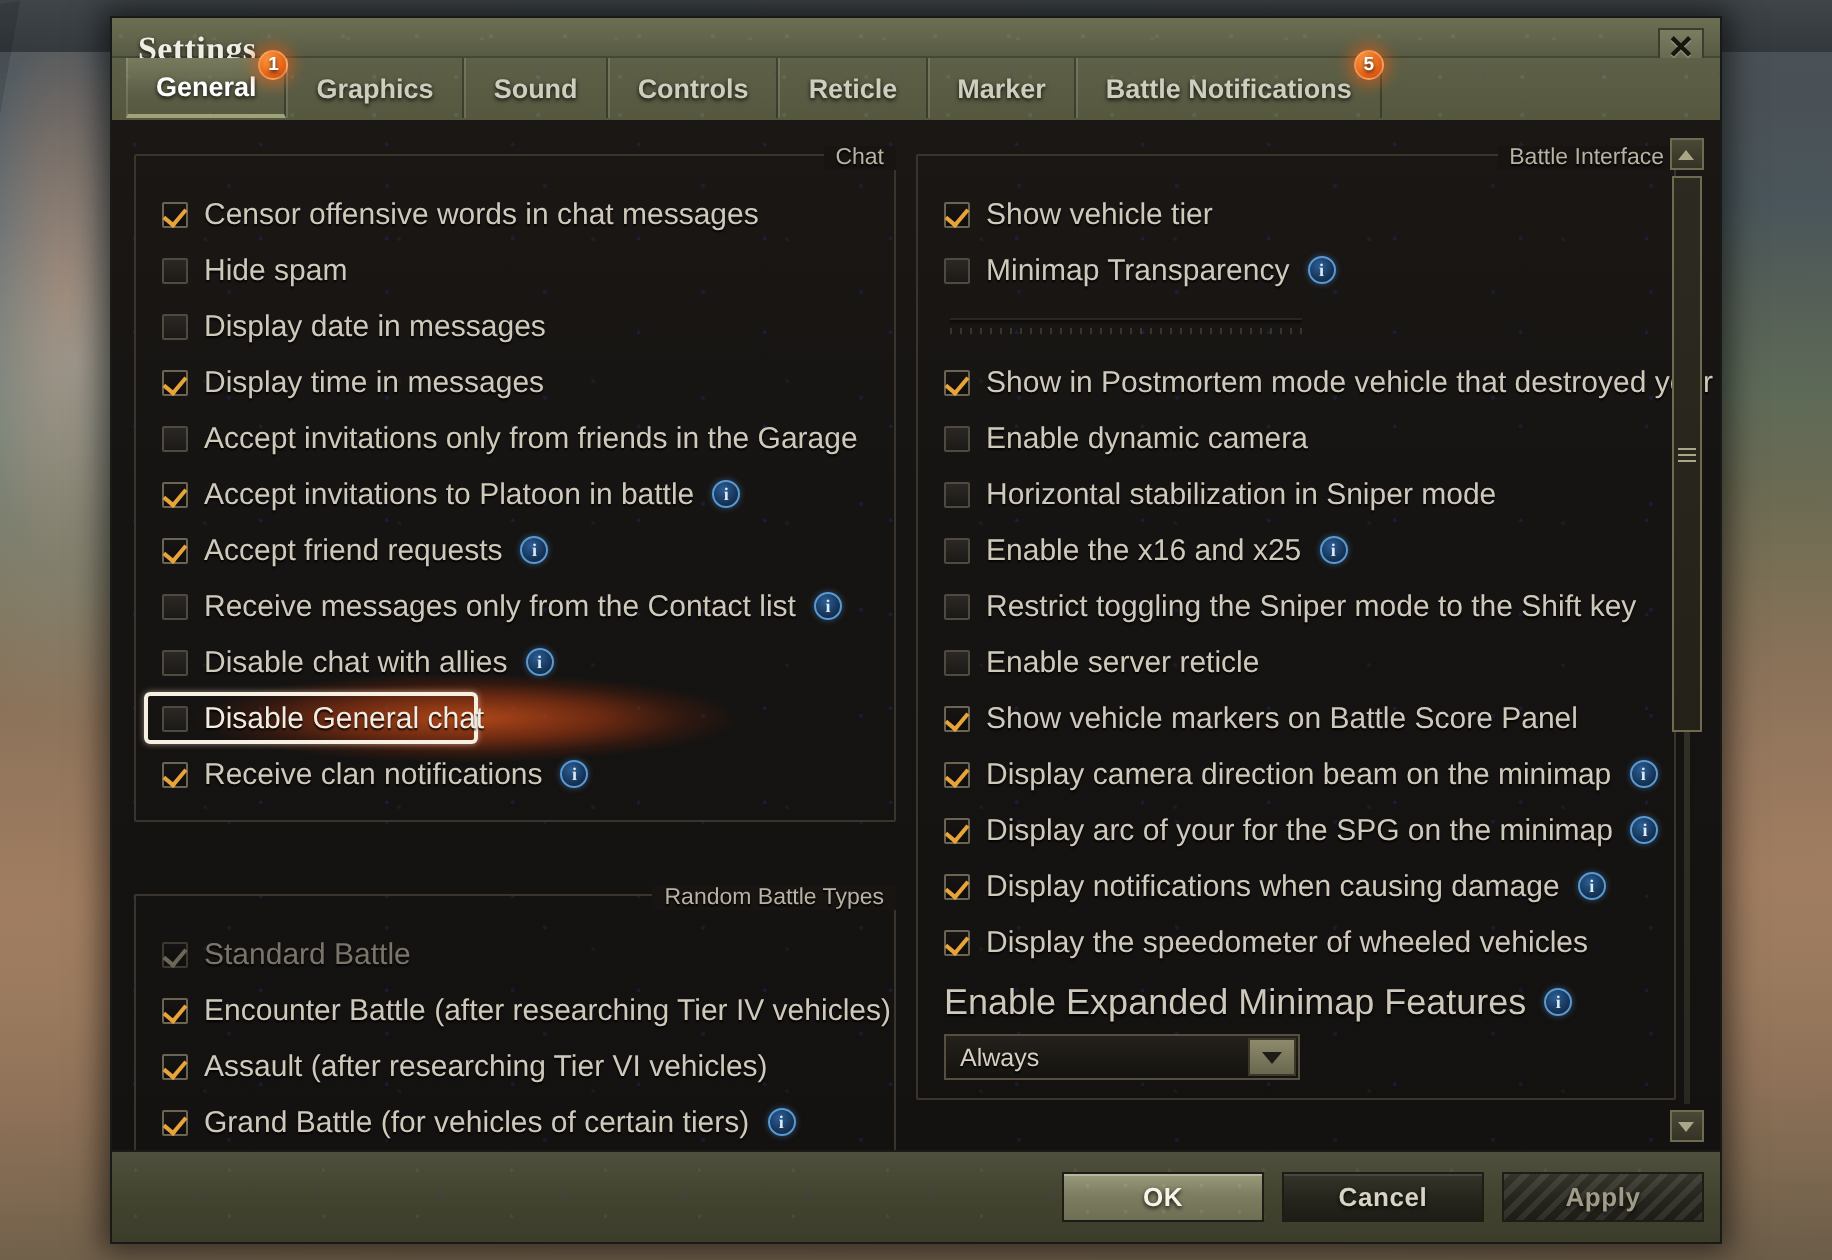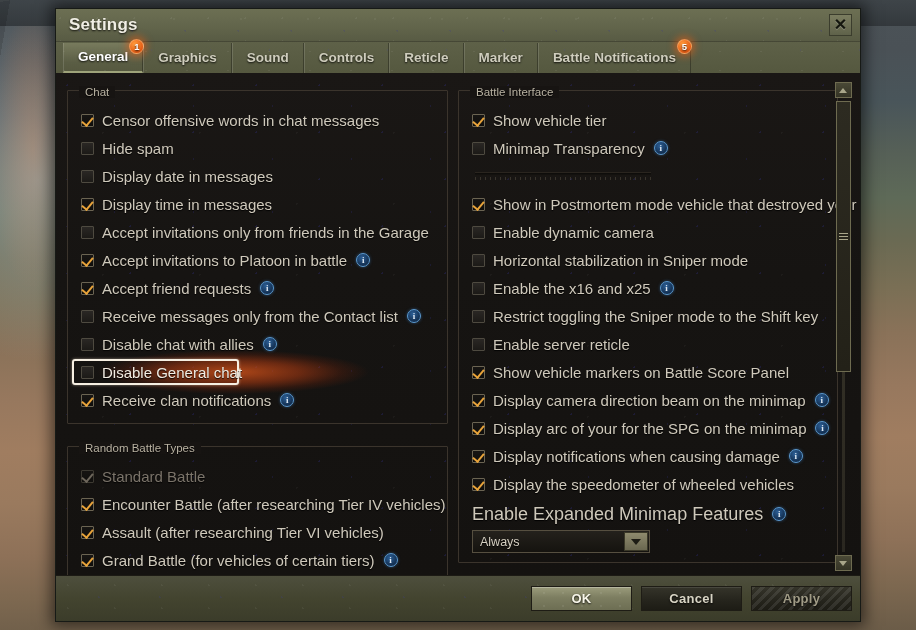--- a/index.html
+++ b/index.html
@@ -44,24 +44,25 @@
     position: absolute; left: 55px; top: 8px; width: 806px; height: 614px;
     border: 1px solid #171a16;
     box-shadow: 0 0 14px 4px rgba(0,0,0,.55);
     display: flex; flex-direction: column;
     overflow: hidden;
   }
 
   
   .titlebar {
     position: relative;
-    height: 33px;
+    height: 20px;
     background:
       linear-gradient(180deg, #6c6f53 0%, #62654b 55%, #585b44 100%);
     border-bottom: 1px solid rgba(0,0,0,.35);
+    font-family: Liberation Serif, serif;
   }
   .titlebar:before {
     content:""; position:absolute; inset:0;
     background-image:
       radial-gradient(circle at 12% 40%, rgba(255,255,255,.07) 0 1px, transparent 1px),
       radial-gradient(circle at 44% 70%, rgba(60,60,140,.25) 0 1px, transparent 1px),
       radial-gradient(circle at 76% 25%, rgba(255,255,255,.05) 0 1px, transparent 1px);
     background-size: 37px 23px, 53px 31px, 67px 41px;
     opacity:.9;
   }
@@ -80,21 +81,21 @@
   }
   .close-btn span {
     color:#15170f; font-size: 16px; font-weight: bold; line-height: 1;
     text-shadow: 0 1px 0 rgba(255,255,255,.22);
   }
 
   
   .tabstrip {
     position: relative; height: 31px;
     background: linear-gradient(180deg,#5e6148 0%,#55583f 100%);
-    display: flex; align-items: center;
+    display: flex; align-items: flex-start;
     padding-left: 7px;
   }
   .tabstrip:before {
     content:""; position:absolute; inset:0;
     background-image:
       radial-gradient(circle at 20% 50%, rgba(255,255,255,.06) 0 1px, transparent 1px),
       radial-gradient(circle at 62% 30%, rgba(70,70,150,.22) 0 1px, transparent 1px);
     background-size: 41px 19px, 59px 27px;
   }
   .tab {
@@ -143,21 +144,21 @@
   }
 
   .col {
     position: relative;
     z-index: 1;
   }
   .col-left  { width: 392px; padding-left: 11px; }
   .col-right { width: 390px; padding-left: 10px; }
 
   
-  .group { position: relative; margin-bottom: 14px; }
+  .group { position: relative; margin-bottom: 28px; text-align: right; }
   .group .g-frame {
     position:absolute; left:0; right:0; top: 8px; bottom:0;
     border: 1px solid #3b342c;
     border-radius: 1px;
     pointer-events:none;
   }
   .group .g-title {
     position: relative; display:inline-block;
     margin-left: 12px;
     padding: 0 6px;

